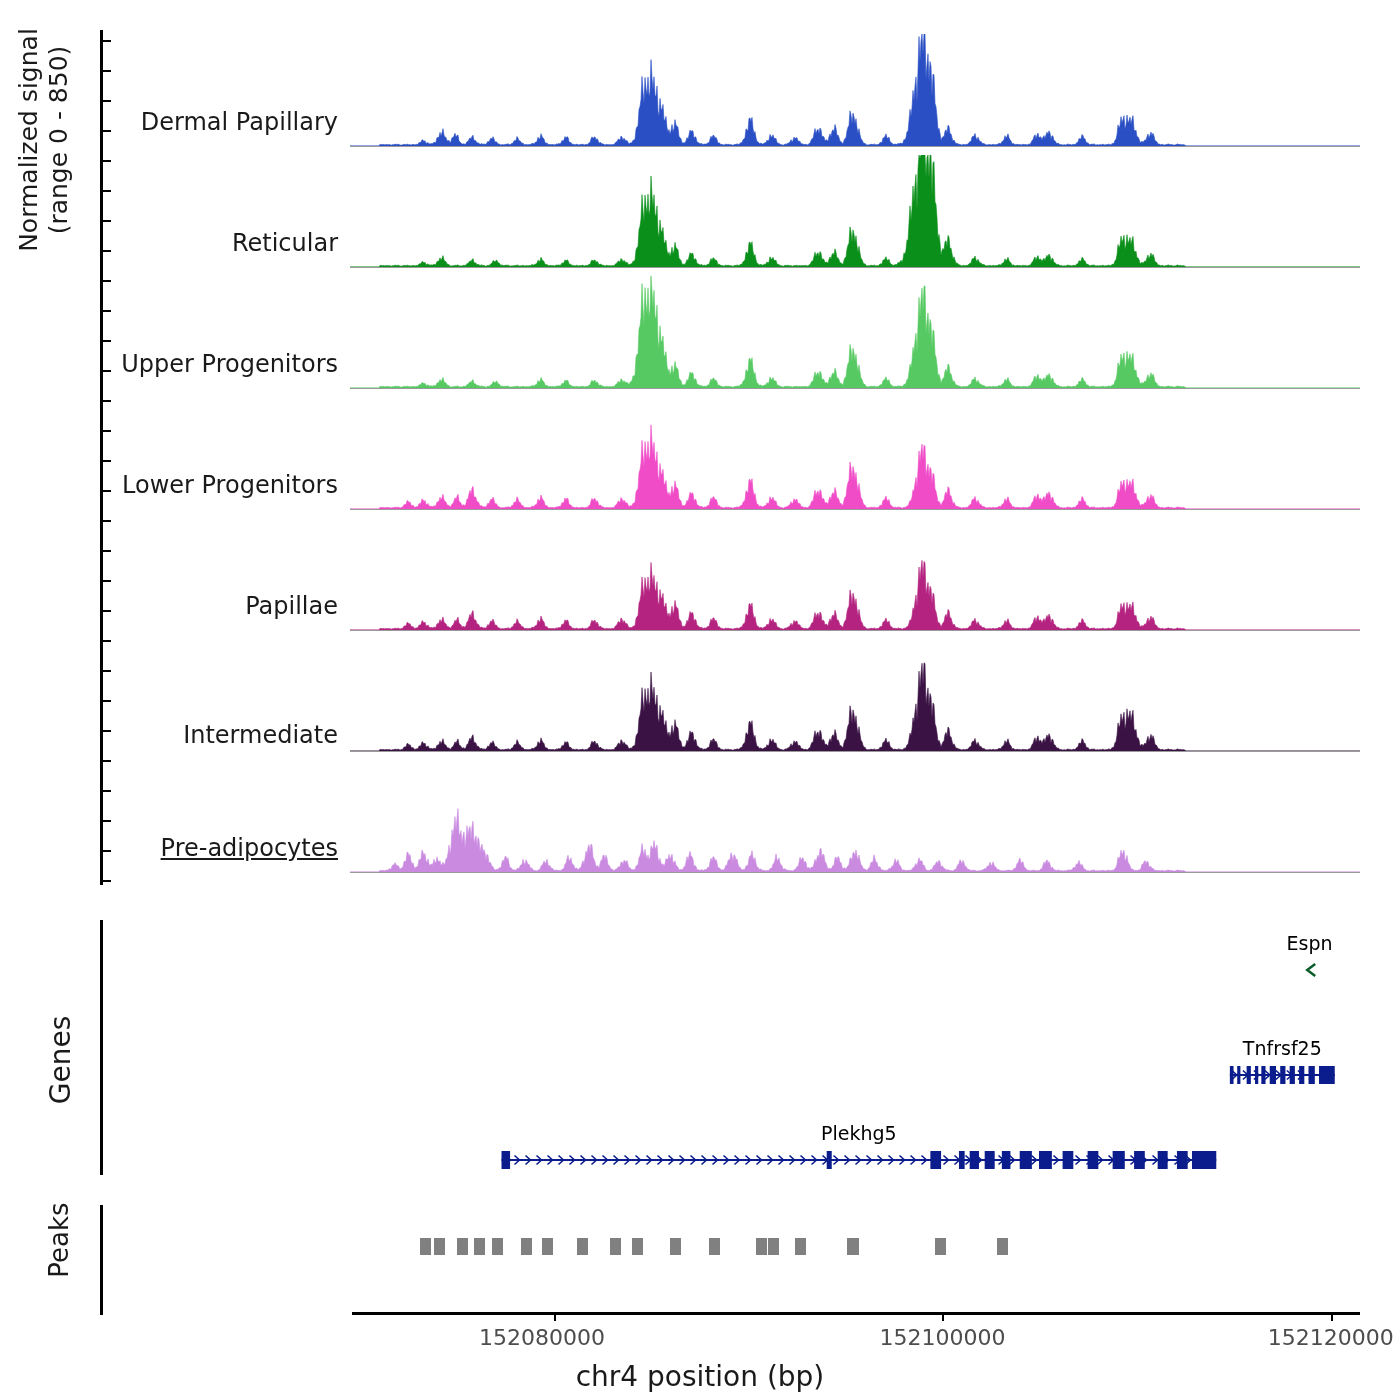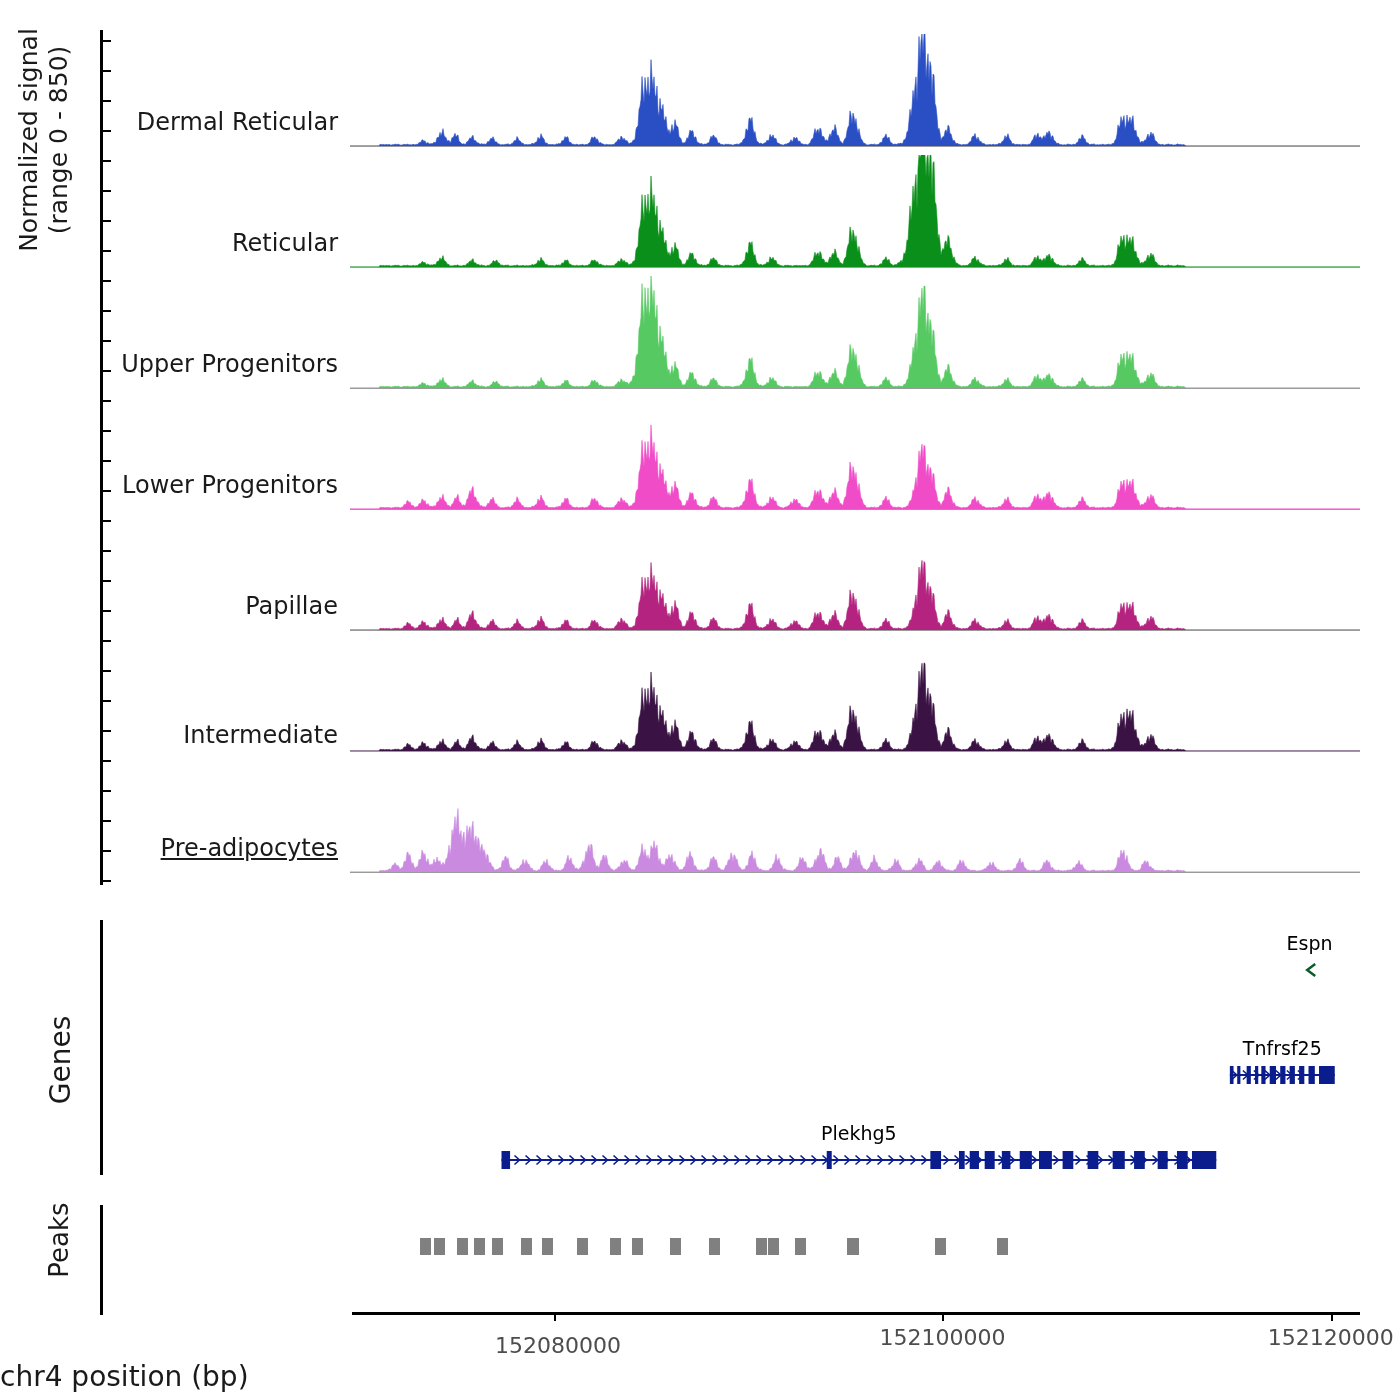--- a/index.html
+++ b/index.html
@@ -138,40 +138,41 @@
     font-size: 22px;
     color: #4d4d4d;
     transform: translateX(-50%);
     white-space: nowrap;
   }
   #xlabel {
     position: absolute;
     top: 1360px;
     left: 0;
     width: 1400px;
+    text-align: center;
     font-size: 28px;
     color: #1a1a1a;
   }
 </style>
 </head>
 <body>
 
 <div id="root">
 
   <div class="ylabel">Normalized signal
 (range 0 - 850)</div>
   <div class="ylabel genes">Genes</div>
   <div class="ylabel peaks">Peaks</div>
 
   <div class="vspine" style="left:100px; top:30px; height:855px;"></div>
   <div class="vspine" style="left:100px; top:920px; height:255px;"></div>
   <div class="vspine" style="left:100px; top:1205px; height:110px;"></div>
 
   <div id="tracks">
-      <div class="track-name" style="top: 108px;">Dermal Reticular</div>
+      <div class="track-name" style="top: 108px;">Dermal Papillary</div>
       <div class="track" style="top: 34px; height: 118px;">
         <svg width="1010" height="118" viewBox="0 0 1010 118">
           <path d="M 0 112 L 0 112.00 L 1 112.00 L 2 112.00 L 3 112.00 L 4 112.00 L 5 112.00 L 6 112.00 L 7 112.00 L 8 112.00 L 9 112.00 L 10 112.00 L 11 112.00 L 12 112.00 L 13 112.00 L 14 112.00 L 15 112.00 L 16 112.00 L 17 112.00 L 18 112.00 L 19 112.00 L 20 112.00 L 21 112.00 L 22 112.00 L 23 112.00 L 24 112.00 L 25 112.00 L 26 112.00 L 27 112.00 L 28 112.00 L 29 112.00 L 30 110.35 L 31 110.44 L 32 110.75 L 33 110.45 L 34 110.46 L 35 111.08 L 36 110.31 L 37 110.67 L 38 110.68 L 39 110.46 L 40 110.63 L 41 111.28 L 42 110.74 L 43 110.63 L 44 110.77 L 45 110.03 L 46 110.44 L 47 110.46 L 48 110.28 L 49 110.32 L 50 111.30 L 51 110.88 L 52 111.01 L 53 110.87 L 54 110.22 L 55 110.50 L 56 110.74 L 57 110.18 L 58 110.24 L 59 111.02 L 60 110.41 L 61 111.02 L 62 110.77 L 63 110.32 L 64 110.50 L 65 111.03 L 66 110.33 L 67 110.46 L 68 110.25 L 69 108.42 L 70 108.68 L 71 108.12 L 72 105.74 L 73 106.12 L 74 107.50 L 75 106.66 L 76 109.16 L 77 109.34 L 78 108.39 L 79 109.65 L 80 110.09 L 81 109.53 L 82 109.70 L 83 109.59 L 84 107.98 L 85 109.01 L 86 107.64 L 87 103.60 L 88 103.78 L 89 102.70 L 90 98.38 L 91 101.93 L 92 99.00 L 93 94.65 L 94 101.24 L 95 103.14 L 96 103.42 L 97 106.50 L 98 107.16 L 99 106.28 L 100 108.74 L 101 107.34 L 102 103.51 L 103 104.09 L 104 101.76 L 105 99.28 L 106 102.89 L 107 101.47 L 108 101.01 L 109 106.90 L 110 108.09 L 111 108.96 L 112 110.11 L 113 110.02 L 114 109.66 L 115 110.57 L 116 109.50 L 117 107.59 L 118 107.75 L 119 105.45 L 120 103.79 L 121 105.17 L 122 102.44 L 123 101.24 L 124 106.61 L 125 106.45 L 126 107.01 L 127 109.12 L 128 108.73 L 129 109.27 L 130 110.34 L 131 110.01 L 132 109.48 L 133 110.53 L 134 109.87 L 135 110.28 L 136 110.46 L 137 108.74 L 138 107.19 L 139 108.33 L 140 105.64 L 141 104.08 L 142 105.17 L 143 102.67 L 144 105.01 L 145 107.99 L 146 107.76 L 147 108.22 L 148 110.12 L 149 109.84 L 150 110.60 L 151 111.05 L 152 110.54 L 153 110.76 L 154 110.87 L 155 110.43 L 156 110.05 L 157 110.58 L 158 109.62 L 159 110.49 L 160 110.79 L 161 110.04 L 162 109.28 L 163 109.22 L 164 106.83 L 165 106.69 L 166 106.58 L 167 102.47 L 168 104.30 L 169 106.77 L 170 106.87 L 171 108.10 L 172 109.52 L 173 108.96 L 174 110.40 L 175 110.92 L 176 110.30 L 177 110.64 L 178 110.87 L 179 110.58 L 180 110.45 L 181 110.57 L 182 109.09 L 183 109.82 L 184 109.73 L 185 108.46 L 186 108.31 L 187 107.31 L 188 103.29 L 189 104.93 L 190 104.63 L 191 99.70 L 192 102.42 L 193 104.02 L 194 105.03 L 195 108.30 L 196 109.44 L 197 108.81 L 198 110.39 L 199 110.69 L 200 110.31 L 201 110.74 L 202 110.54 L 203 110.48 L 204 110.87 L 205 110.88 L 206 109.73 L 207 110.43 L 208 109.86 L 209 109.53 L 210 110.03 L 211 108.98 L 212 106.39 L 213 107.21 L 214 105.80 L 215 102.51 L 216 104.26 L 217 102.64 L 218 103.25 L 219 107.47 L 220 108.59 L 221 108.55 L 222 110.25 L 223 110.20 L 224 110.27 L 225 110.94 L 226 110.36 L 227 110.16 L 228 110.69 L 229 110.99 L 230 110.34 L 231 110.95 L 232 110.08 L 233 110.34 L 234 110.95 L 235 110.74 L 236 110.25 L 237 110.69 L 238 109.95 L 239 108.73 L 240 108.81 L 241 105.12 L 242 102.86 L 243 104.62 L 244 103.29 L 245 102.86 L 246 106.22 L 247 104.61 L 248 106.26 L 249 109.36 L 250 108.47 L 251 108.79 L 252 109.85 L 253 110.08 L 254 110.29 L 255 111.22 L 256 110.18 L 257 110.47 L 258 110.81 L 259 110.63 L 260 110.58 L 261 110.95 L 262 110.43 L 263 110.54 L 264 110.81 L 265 109.05 L 266 108.20 L 267 107.52 L 268 105.38 L 269 105.11 L 270 106.50 L 271 102.02 L 272 103.19 L 273 106.37 L 274 104.21 L 275 105.65 L 276 106.99 L 277 106.45 L 278 108.22 L 279 110.00 L 280 108.89 L 281 109.01 L 282 108.53 L 283 106.24 L 284 106.20 L 285 105.28 L 286 95.28 L 287 92.83 L 288 92.16 L 289 75.49 L 290 72.48 L 291 65.60 L 292 42.46 L 293 58.04 L 294 69.15 L 295 43.49 L 296 54.90 L 297 61.37 L 298 42.99 L 299 62.40 L 300 57.91 L 301 25.66 L 302 44.08 L 303 55.78 L 304 42.77 L 305 61.15 L 306 62.60 L 307 52.00 L 308 77.26 L 309 82.31 L 310 64.35 L 311 74.88 L 312 75.87 L 313 70.43 L 314 86.18 L 315 86.12 L 316 82.48 L 317 93.85 L 318 98.03 L 319 95.49 L 320 100.26 L 321 96.67 L 322 90.49 L 323 97.96 L 324 94.50 L 325 85.57 L 326 91.33 L 327 92.19 L 328 93.37 L 329 102.77 L 330 103.50 L 331 104.82 L 332 108.57 L 333 109.23 L 334 108.59 L 335 109.12 L 336 106.82 L 337 103.62 L 338 105.15 L 339 101.02 L 340 96.01 L 341 98.08 L 342 96.54 L 343 97.22 L 344 104.54 L 345 102.79 L 346 103.30 L 347 108.01 L 348 108.46 L 349 108.97 L 350 109.85 L 351 109.69 L 352 109.39 L 353 110.75 L 354 110.06 L 355 110.09 L 356 110.33 L 357 109.55 L 358 108.64 L 359 109.11 L 360 105.23 L 361 102.27 L 362 104.37 L 363 101.29 L 364 101.62 L 365 104.27 L 366 103.37 L 367 105.47 L 368 109.27 L 369 108.79 L 370 109.45 L 371 110.50 L 372 110.27 L 373 110.84 L 374 111.03 L 375 110.49 L 376 109.90 L 377 110.78 L 378 110.01 L 379 110.57 L 380 110.77 L 381 110.62 L 382 110.98 L 383 111.31 L 384 110.63 L 385 110.32 L 386 110.62 L 387 109.73 L 388 110.40 L 389 110.26 L 390 109.46 L 391 108.59 L 392 108.81 L 393 105.82 L 394 105.12 L 395 103.65 L 396 94.84 L 397 95.70 L 398 96.85 L 399 84.37 L 400 84.08 L 401 87.49 L 402 83.36 L 403 94.43 L 404 99.62 L 405 97.45 L 406 103.80 L 407 107.79 L 408 107.75 L 409 109.31 L 410 109.75 L 411 108.85 L 412 110.10 L 413 110.00 L 414 109.26 L 415 108.83 L 416 108.61 L 417 106.07 L 418 107.28 L 419 105.96 L 420 100.40 L 421 102.68 L 422 103.17 L 423 100.87 L 424 103.97 L 425 104.85 L 426 104.37 L 427 108.45 L 428 109.31 L 429 109.33 L 430 110.30 L 431 110.64 L 432 110.63 L 433 111.25 L 434 110.95 L 435 109.86 L 436 110.42 L 437 109.74 L 438 109.21 L 439 108.99 L 440 107.84 L 441 105.68 L 442 107.73 L 443 106.38 L 444 103.07 L 445 105.08 L 446 103.73 L 447 103.70 L 448 107.14 L 449 107.20 L 450 107.25 L 451 109.71 L 452 109.74 L 453 110.07 L 454 110.66 L 455 110.37 L 456 110.26 L 457 111.03 L 458 110.67 L 459 109.46 L 460 109.27 L 461 106.52 L 462 104.64 L 463 104.85 L 464 99.45 L 465 94.55 L 466 99.69 L 467 96.57 L 468 95.31 L 469 100.11 L 470 93.96 L 471 95.63 L 472 103.09 L 473 102.13 L 474 102.94 L 475 106.71 L 476 105.71 L 477 106.14 L 478 107.35 L 479 102.67 L 480 99.81 L 481 102.72 L 482 97.35 L 483 95.67 L 484 97.99 L 485 90.51 L 486 94.37 L 487 101.68 L 488 100.93 L 489 103.43 L 490 107.38 L 491 107.40 L 492 109.00 L 493 109.80 L 494 106.40 L 495 104.43 L 496 103.88 L 497 96.97 L 498 93.26 L 499 91.41 L 500 76.89 L 501 80.88 L 502 90.16 L 503 79.08 L 504 83.01 L 505 90.09 L 506 84.65 L 507 94.11 L 508 99.36 L 509 94.65 L 510 100.63 L 511 104.98 L 512 105.83 L 513 108.09 L 514 109.51 L 515 109.15 L 516 110.52 L 517 111.16 L 518 110.78 L 519 110.89 L 520 110.60 L 521 110.28 L 522 110.37 L 523 110.76 L 524 109.71 L 525 110.65 L 526 110.83 L 527 110.59 L 528 110.62 L 529 110.13 L 530 108.43 L 531 108.75 L 532 108.19 L 533 103.91 L 534 103.98 L 535 102.24 L 536 99.92 L 537 103.78 L 538 104.56 L 539 103.01 L 540 107.22 L 541 108.86 L 542 109.05 L 543 110.57 L 544 110.31 L 545 110.04 L 546 110.32 L 547 110.48 L 548 109.23 L 549 109.97 L 550 109.37 L 551 109.04 L 552 109.90 L 553 108.56 L 554 105.45 L 555 106.03 L 556 103.51 L 557 97.66 L 558 97.80 L 559 86.81 L 560 75.31 L 561 82.68 L 562 73.55 L 563 56.40 L 564 66.46 L 565 52.17 L 566 42.89 L 567 68.71 L 568 36.04 L 569 2.55 L 570 27.14 L 571 7.12 L 572 0.00 L 573 20.28 L 574 0.00 L 575 0.00 L 576 44.82 L 577 31.10 L 578 19.78 L 579 47.35 L 580 27.55 L 581 32.19 L 582 62.31 L 583 40.01 L 584 41.17 L 585 69.60 L 586 72.70 L 587 82.44 L 588 96.02 L 589 94.23 L 590 99.28 L 591 106.34 L 592 103.80 L 593 102.55 L 594 102.88 L 595 97.36 L 596 95.78 L 597 99.15 L 598 91.21 L 599 92.37 L 600 100.09 L 601 99.85 L 602 103.72 L 603 107.20 L 604 106.00 L 605 107.80 L 606 109.97 L 607 109.12 L 608 109.97 L 609 110.16 L 610 110.36 L 611 110.70 L 612 111.17 L 613 110.37 L 614 110.45 L 615 110.89 L 616 110.21 L 617 110.46 L 618 110.06 L 619 108.55 L 620 107.65 L 621 107.58 L 622 103.00 L 623 102.34 L 624 102.37 L 625 99.43 L 626 103.80 L 627 106.12 L 628 103.17 L 629 105.71 L 630 107.99 L 631 107.32 L 632 109.30 L 633 109.43 L 634 109.48 L 635 110.23 L 636 111.02 L 637 110.67 L 638 110.86 L 639 110.83 L 640 110.27 L 641 110.96 L 642 110.75 L 643 110.37 L 644 110.44 L 645 111.08 L 646 110.25 L 647 110.68 L 648 110.06 L 649 109.15 L 650 109.76 L 651 109.57 L 652 107.38 L 653 107.26 L 654 105.53 L 655 101.67 L 656 104.47 L 657 102.47 L 658 99.75 L 659 103.78 L 660 106.02 L 661 106.85 L 662 109.68 L 663 109.84 L 664 109.61 L 665 110.83 L 666 110.59 L 667 110.34 L 668 110.42 L 669 110.66 L 670 110.24 L 671 111.18 L 672 110.55 L 673 110.19 L 674 110.65 L 675 110.61 L 676 110.53 L 677 110.97 L 678 110.62 L 679 109.89 L 680 110.43 L 681 108.66 L 682 106.58 L 683 105.73 L 684 102.62 L 685 100.70 L 686 104.78 L 687 101.19 L 688 99.06 L 689 104.07 L 690 102.79 L 691 103.32 L 692 105.73 L 693 103.14 L 694 101.58 L 695 104.58 L 696 100.88 L 697 98.16 L 698 100.50 L 699 96.83 L 700 99.04 L 701 105.22 L 702 101.70 L 703 102.24 L 704 106.86 L 705 106.78 L 706 108.46 L 707 109.48 L 708 109.26 L 709 109.59 L 710 110.80 L 711 110.52 L 712 110.71 L 713 111.23 L 714 110.62 L 715 110.88 L 716 110.90 L 717 110.39 L 718 109.84 L 719 110.69 L 720 110.17 L 721 110.81 L 722 110.97 L 723 110.23 L 724 110.28 L 725 110.67 L 726 109.43 L 727 108.52 L 728 108.16 L 729 104.52 L 730 105.12 L 731 105.01 L 732 100.50 L 733 101.56 L 734 104.95 L 735 104.64 L 736 107.71 L 737 109.22 L 738 108.65 L 739 110.31 L 740 110.68 L 741 110.35 L 742 110.08 L 743 110.47 L 744 109.68 L 745 110.67 L 746 110.88 L 747 110.66 L 748 110.85 L 749 110.93 L 750 110.60 L 751 110.79 L 752 110.84 L 753 109.86 L 754 110.88 L 755 110.80 L 756 110.74 L 757 110.48 L 758 110.48 L 759 109.90 L 760 110.68 L 761 110.65 L 762 109.41 L 763 109.79 L 764 108.90 L 765 106.30 L 766 105.20 L 767 100.50 L 768 90.88 L 769 93.91 L 770 91.66 L 771 82.59 L 772 88.71 L 773 85.84 L 774 81.65 L 775 95.20 L 776 91.23 L 777 81.00 L 778 89.11 L 779 86.99 L 780 83.12 L 781 90.60 L 782 85.37 L 783 81.66 L 784 95.58 L 785 97.22 L 786 96.17 L 787 102.96 L 788 102.77 L 789 104.73 L 790 108.43 L 791 108.25 L 792 107.10 L 793 108.38 L 794 106.98 L 795 105.64 L 796 106.59 L 797 102.63 L 798 99.98 L 799 104.29 L 800 101.24 L 801 98.09 L 802 101.75 L 803 99.29 L 804 101.97 L 805 106.81 L 806 107.07 L 807 108.00 L 808 109.95 L 809 110.04 L 810 110.30 L 811 111.03 L 812 110.23 L 813 110.60 L 814 110.98 L 815 111.11 L 816 110.37 L 817 110.73 L 818 109.86 L 819 110.24 L 820 110.87 L 821 110.40 L 822 110.61 L 823 111.11 L 824 111.05 L 825 110.74 L 826 111.09 L 827 109.84 L 828 110.28 L 829 110.55 L 830 110.41 L 831 110.46 L 832 111.02 L 833 110.53 L 834 110.71 L 835 111.20 L 836 112.00 L 837 112.00 L 838 112.00 L 839 112.00 L 840 112.00 L 841 112.00 L 842 112.00 L 843 112.00 L 844 112.00 L 845 112.00 L 846 112.00 L 847 112.00 L 848 112.00 L 849 112.00 L 850 112.00 L 851 112.00 L 852 112.00 L 853 112.00 L 854 112.00 L 855 112.00 L 856 112.00 L 857 112.00 L 858 112.00 L 859 112.00 L 860 112.00 L 861 112.00 L 862 112.00 L 863 112.00 L 864 112.00 L 865 112.00 L 866 112.00 L 867 112.00 L 868 112.00 L 869 112.00 L 870 112.00 L 871 112.00 L 872 112.00 L 873 112.00 L 874 112.00 L 875 112.00 L 876 112.00 L 877 112.00 L 878 112.00 L 879 112.00 L 880 112.00 L 881 112.00 L 882 112.00 L 883 112.00 L 884 112.00 L 885 112.00 L 886 112.00 L 887 112.00 L 888 112.00 L 889 112.00 L 890 112.00 L 891 112.00 L 892 112.00 L 893 112.00 L 894 112.00 L 895 112.00 L 896 112.00 L 897 112.00 L 898 112.00 L 899 112.00 L 900 112.00 L 901 112.00 L 902 112.00 L 903 112.00 L 904 112.00 L 905 112.00 L 906 112.00 L 907 112.00 L 908 112.00 L 909 112.00 L 910 112.00 L 911 112.00 L 912 112.00 L 913 112.00 L 914 112.00 L 915 112.00 L 916 112.00 L 917 112.00 L 918 112.00 L 919 112.00 L 920 112.00 L 921 112.00 L 922 112.00 L 923 112.00 L 924 112.00 L 925 112.00 L 926 112.00 L 927 112.00 L 928 112.00 L 929 112.00 L 930 112.00 L 931 112.00 L 932 112.00 L 933 112.00 L 934 112.00 L 935 112.00 L 936 112.00 L 937 112.00 L 938 112.00 L 939 112.00 L 940 112.00 L 941 112.00 L 942 112.00 L 943 112.00 L 944 112.00 L 945 112.00 L 946 112.00 L 947 112.00 L 948 112.00 L 949 112.00 L 950 112.00 L 951 112.00 L 952 112.00 L 953 112.00 L 954 112.00 L 955 112.00 L 956 112.00 L 957 112.00 L 958 112.00 L 959 112.00 L 960 112.00 L 961 112.00 L 962 112.00 L 963 112.00 L 964 112.00 L 965 112.00 L 966 112.00 L 967 112.00 L 968 112.00 L 969 112.00 L 970 112.00 L 971 112.00 L 972 112.00 L 973 112.00 L 974 112.00 L 975 112.00 L 976 112.00 L 977 112.00 L 978 112.00 L 979 112.00 L 980 112.00 L 981 112.00 L 982 112.00 L 983 112.00 L 984 112.00 L 985 112.00 L 986 112.00 L 987 112.00 L 988 112.00 L 989 112.00 L 990 112.00 L 991 112.00 L 992 112.00 L 993 112.00 L 994 112.00 L 995 112.00 L 996 112.00 L 997 112.00 L 998 112.00 L 999 112.00 L 1000 112.00 L 1001 112.00 L 1002 112.00 L 1003 112.00 L 1004 112.00 L 1005 112.00 L 1006 112.00 L 1007 112.00 L 1008 112.00 L 1009 112.00 L 1010 112.00 L 1010 112 Z" fill="#2a4fc4" stroke="#2a4fc4" stroke-width="0.6"></path>
         </svg>
       </div>
       <div class="track-baseline" style="top: 146px;"></div>
       <div class="track-name" style="top: 229px;">Reticular</div>
       <div class="track" style="top: 155px; height: 118px;">
         <svg width="1010" height="118" viewBox="0 0 1010 118">
           <path d="M 0 112 L 0 112.00 L 1 112.00 L 2 112.00 L 3 112.00 L 4 112.00 L 5 112.00 L 6 112.00 L 7 112.00 L 8 112.00 L 9 112.00 L 10 112.00 L 11 112.00 L 12 112.00 L 13 112.00 L 14 112.00 L 15 112.00 L 16 112.00 L 17 112.00 L 18 112.00 L 19 112.00 L 20 112.00 L 21 112.00 L 22 112.00 L 23 112.00 L 24 112.00 L 25 112.00 L 26 112.00 L 27 112.00 L 28 112.00 L 29 112.00 L 30 110.35 L 31 110.44 L 32 110.75 L 33 110.45 L 34 110.46 L 35 111.08 L 36 110.31 L 37 110.67 L 38 110.68 L 39 110.46 L 40 110.63 L 41 111.28 L 42 110.74 L 43 110.63 L 44 110.77 L 45 110.03 L 46 110.44 L 47 110.46 L 48 110.28 L 49 110.32 L 50 111.30 L 51 110.88 L 52 111.01 L 53 110.87 L 54 110.22 L 55 110.50 L 56 110.74 L 57 110.18 L 58 110.24 L 59 111.02 L 60 110.41 L 61 111.02 L 62 110.77 L 63 110.32 L 64 110.50 L 65 111.04 L 66 110.38 L 67 110.54 L 68 110.39 L 69 108.74 L 70 109.03 L 71 108.54 L 72 106.50 L 73 106.81 L 74 108.07 L 75 107.30 L 76 109.53 L 77 109.65 L 78 108.76 L 79 109.85 L 80 110.23 L 81 109.75 L 82 109.99 L 83 110.12 L 84 109.08 L 85 110.11 L 86 109.11 L 87 106.55 L 88 106.53 L 89 105.82 L 90 102.86 L 91 105.25 L 92 103.35 L 93 100.58 L 94 105.05 L 95 106.26 L 96 106.67 L 97 108.63 L 98 109.49 L 99 109.44 L 100 111.04 L 101 110.96 L 102 110.79 L 103 110.88 L 104 110.55 L 105 110.23 L 106 110.54 L 107 110.35 L 108 109.73 L 109 111.01 L 110 110.84 L 111 110.94 L 112 110.90 L 113 110.59 L 114 110.07 L 115 110.78 L 116 109.91 L 117 108.43 L 118 108.71 L 119 106.96 L 120 105.74 L 121 106.70 L 122 104.65 L 123 103.61 L 124 107.84 L 125 107.67 L 126 108.14 L 127 109.75 L 128 109.37 L 129 109.68 L 130 110.50 L 131 110.16 L 132 109.63 L 133 110.70 L 134 110.26 L 135 110.95 L 136 111.21 L 137 110.68 L 138 110.12 L 139 110.66 L 140 109.57 L 141 108.56 L 142 108.47 L 143 105.73 L 144 105.86 L 145 107.30 L 146 105.45 L 147 105.25 L 148 108.08 L 149 107.69 L 150 109.27 L 151 110.41 L 152 109.84 L 153 110.39 L 154 110.74 L 155 110.36 L 156 110.04 L 157 110.62 L 158 109.76 L 159 110.73 L 160 111.10 L 161 110.98 L 162 110.78 L 163 111.01 L 164 110.40 L 165 110.56 L 166 110.74 L 167 109.77 L 168 110.49 L 169 110.78 L 170 111.00 L 171 110.59 L 172 110.92 L 173 110.08 L 174 110.81 L 175 111.07 L 176 110.43 L 177 110.69 L 178 110.89 L 179 110.60 L 180 110.49 L 181 110.64 L 182 109.27 L 183 110.08 L 184 110.05 L 185 109.14 L 186 109.07 L 187 108.35 L 188 105.16 L 189 106.42 L 190 106.18 L 191 102.24 L 192 104.45 L 193 105.67 L 194 106.57 L 195 109.06 L 196 109.95 L 197 109.26 L 198 110.55 L 199 110.76 L 200 110.36 L 201 110.76 L 202 110.55 L 203 110.49 L 204 110.88 L 205 110.90 L 206 109.79 L 207 110.52 L 208 110.04 L 209 109.89 L 210 110.38 L 211 109.66 L 212 107.77 L 213 108.41 L 214 107.34 L 215 104.80 L 216 106.16 L 217 104.86 L 218 105.41 L 219 108.51 L 220 109.42 L 221 109.25 L 222 110.54 L 223 110.38 L 224 110.38 L 225 110.97 L 226 110.38 L 227 110.17 L 228 110.69 L 229 110.99 L 230 110.34 L 231 110.95 L 232 110.08 L 233 110.34 L 234 110.96 L 235 110.77 L 236 110.35 L 237 110.83 L 238 110.28 L 239 109.32 L 240 109.47 L 241 106.55 L 242 104.93 L 243 106.25 L 244 105.32 L 245 104.95 L 246 107.61 L 247 106.31 L 248 107.55 L 249 109.91 L 250 109.11 L 251 109.28 L 252 110.08 L 253 110.23 L 254 110.36 L 255 111.24 L 256 110.19 L 257 110.47 L 258 110.81 L 259 110.63 L 260 110.58 L 261 110.96 L 262 110.46 L 263 110.60 L 264 110.90 L 265 109.31 L 266 108.65 L 267 108.06 L 268 106.31 L 269 106.06 L 270 107.30 L 271 103.45 L 272 104.48 L 273 107.17 L 274 105.30 L 275 106.53 L 276 107.64 L 277 107.14 L 278 108.59 L 279 110.17 L 280 109.01 L 281 109.06 L 282 108.52 L 283 106.19 L 284 106.13 L 285 105.17 L 286 94.96 L 287 92.41 L 288 91.65 L 289 74.43 L 290 71.19 L 291 63.92 L 292 39.66 L 293 55.68 L 294 67.12 L 295 40.04 L 296 51.87 L 297 58.59 L 298 39.14 L 299 59.63 L 300 54.94 L 301 21.01 L 302 40.59 L 303 53.05 L 304 39.76 L 305 59.26 L 306 61.17 L 307 50.85 L 308 76.96 L 309 82.37 L 310 64.98 L 311 75.79 L 312 77.18 L 313 72.44 L 314 87.80 L 315 88.08 L 316 85.17 L 317 95.68 L 318 99.56 L 319 97.23 L 320 101.41 L 321 98.01 L 322 92.18 L 323 98.97 L 324 95.66 L 325 87.29 L 326 92.67 L 327 93.54 L 328 94.68 L 329 103.49 L 330 104.20 L 331 105.48 L 332 108.88 L 333 109.49 L 334 108.91 L 335 109.40 L 336 107.35 L 337 104.48 L 338 105.87 L 339 102.12 L 340 97.63 L 341 99.40 L 342 98.02 L 343 98.61 L 344 105.27 L 345 103.70 L 346 104.19 L 347 108.43 L 348 108.84 L 349 109.27 L 350 109.99 L 351 109.81 L 352 109.47 L 353 110.79 L 354 110.12 L 355 110.21 L 356 110.48 L 357 109.85 L 358 109.07 L 359 109.50 L 360 106.17 L 361 103.60 L 362 105.45 L 363 102.78 L 364 103.15 L 365 105.39 L 366 104.66 L 367 106.36 L 368 109.63 L 369 109.14 L 370 109.68 L 371 110.60 L 372 110.34 L 373 110.87 L 374 111.04 L 375 110.50 L 376 109.90 L 377 110.78 L 378 110.01 L 379 110.57 L 380 110.77 L 381 110.62 L 382 110.98 L 383 111.31 L 384 110.63 L 385 110.32 L 386 110.63 L 387 109.78 L 388 110.48 L 389 110.39 L 390 109.80 L 391 109.07 L 392 109.31 L 393 106.74 L 394 106.13 L 395 104.81 L 396 97.07 L 397 97.72 L 398 98.63 L 399 87.55 L 400 87.18 L 401 90.26 L 402 86.63 L 403 96.57 L 404 101.20 L 405 99.47 L 406 105.01 L 407 108.46 L 408 108.43 L 409 109.68 L 410 110.02 L 411 109.11 L 412 110.24 L 413 110.12 L 414 109.53 L 415 109.17 L 416 109.06 L 417 106.82 L 418 107.88 L 419 106.70 L 420 101.81 L 421 103.82 L 422 104.25 L 423 102.29 L 424 105.00 L 425 105.83 L 426 105.31 L 427 108.87 L 428 109.56 L 429 109.53 L 430 110.38 L 431 110.68 L 432 110.66 L 433 111.26 L 434 110.99 L 435 109.98 L 436 110.64 L 437 110.22 L 438 110.34 L 439 110.49 L 440 110.68 L 441 110.43 L 442 111.25 L 443 110.99 L 444 110.44 L 445 110.79 L 446 110.37 L 447 110.38 L 448 110.78 L 449 110.85 L 450 110.29 L 451 110.97 L 452 110.44 L 453 110.45 L 454 110.78 L 455 110.45 L 456 110.32 L 457 111.08 L 458 110.80 L 459 109.78 L 460 109.71 L 461 107.39 L 462 105.92 L 463 106.01 L 464 101.49 L 465 97.23 L 466 101.54 L 467 98.83 L 468 97.71 L 469 101.82 L 470 96.59 L 471 98.14 L 472 104.51 L 473 103.86 L 474 104.59 L 475 107.83 L 476 106.99 L 477 107.34 L 478 108.21 L 479 104.33 L 480 101.86 L 481 104.21 L 482 99.66 L 483 98.19 L 484 100.20 L 485 93.85 L 486 97.23 L 487 103.34 L 488 102.77 L 489 104.74 L 490 107.97 L 491 107.68 L 492 108.86 L 493 109.47 L 494 105.27 L 495 102.79 L 496 102.23 L 497 94.08 L 498 90.05 L 499 88.14 L 500 71.84 L 501 76.66 L 502 87.39 L 503 74.97 L 504 79.36 L 505 87.21 L 506 80.78 L 507 91.34 L 508 97.16 L 509 91.29 L 510 98.11 L 511 103.40 L 512 104.33 L 513 107.24 L 514 109.00 L 515 108.71 L 516 110.34 L 517 111.09 L 518 110.71 L 519 110.86 L 520 110.58 L 521 110.28 L 522 110.36 L 523 110.76 L 524 109.72 L 525 110.66 L 526 110.85 L 527 110.65 L 528 110.70 L 529 110.28 L 530 108.81 L 531 109.14 L 532 108.71 L 533 105.03 L 534 105.18 L 535 103.65 L 536 101.69 L 537 104.92 L 538 105.60 L 539 104.19 L 540 107.82 L 541 109.20 L 542 109.27 L 543 110.58 L 544 110.15 L 545 109.55 L 546 109.77 L 547 109.61 L 548 107.52 L 549 108.10 L 550 106.71 L 551 105.26 L 552 107.14 L 553 104.24 L 554 97.77 L 555 99.62 L 556 94.97 L 557 84.75 L 558 85.99 L 559 68.31 L 560 50.86 L 561 65.60 L 562 53.65 L 563 30.99 L 564 47.81 L 565 30.06 L 566 19.54 L 567 55.09 L 568 13.40 L 569 0.00 L 570 3.00 L 571 0.00 L 572 0.00 L 573 0.00 L 574 0.00 L 575 0.00 L 576 21.83 L 577 2.42 L 578 0.00 L 579 23.12 L 580 0.00 L 581 0.18 L 582 41.30 L 583 7.75 L 584 6.64 L 585 47.08 L 586 49.31 L 587 62.96 L 588 84.11 L 589 79.40 L 590 87.42 L 591 100.62 L 592 95.51 L 593 93.41 L 594 95.31 L 595 86.68 L 596 85.86 L 597 91.91 L 598 80.39 L 599 82.16 L 600 93.82 L 601 93.01 L 602 98.65 L 603 103.99 L 604 101.75 L 605 104.97 L 606 108.62 L 607 107.71 L 608 109.09 L 609 109.73 L 610 110.07 L 611 110.59 L 612 111.14 L 613 110.35 L 614 110.46 L 615 110.90 L 616 110.26 L 617 110.55 L 618 110.21 L 619 108.96 L 620 108.19 L 621 108.17 L 622 104.11 L 623 103.56 L 624 103.54 L 625 100.97 L 626 104.82 L 627 106.86 L 628 104.33 L 629 106.52 L 630 108.50 L 631 107.84 L 632 109.58 L 633 109.60 L 634 109.61 L 635 110.28 L 636 111.04 L 637 110.68 L 638 110.86 L 639 110.83 L 640 110.27 L 641 110.96 L 642 110.75 L 643 110.38 L 644 110.44 L 645 111.09 L 646 110.29 L 647 110.74 L 648 110.18 L 649 109.45 L 650 110.07 L 651 109.99 L 652 108.32 L 653 108.27 L 654 106.99 L 655 103.87 L 656 106.11 L 657 104.44 L 658 102.35 L 659 105.46 L 660 107.27 L 661 107.89 L 662 110.14 L 663 110.19 L 664 109.87 L 665 110.91 L 666 110.64 L 667 110.37 L 668 110.42 L 669 110.67 L 670 110.24 L 671 111.18 L 672 110.55 L 673 110.19 L 674 110.65 L 675 110.61 L 676 110.54 L 677 110.99 L 678 110.67 L 679 110.02 L 680 110.59 L 681 108.98 L 682 107.19 L 683 106.42 L 684 103.69 L 685 101.96 L 686 105.59 L 687 102.42 L 688 100.54 L 689 105.00 L 690 103.89 L 691 104.45 L 692 106.58 L 693 104.52 L 694 103.19 L 695 105.79 L 696 102.62 L 697 100.26 L 698 102.16 L 699 98.98 L 700 100.87 L 701 106.19 L 702 103.23 L 703 103.71 L 704 107.71 L 705 107.60 L 706 109.00 L 707 109.75 L 708 109.48 L 709 109.70 L 710 110.83 L 711 110.54 L 712 110.72 L 713 111.24 L 714 110.62 L 715 110.88 L 716 110.90 L 717 110.39 L 718 109.84 L 719 110.69 L 720 110.17 L 721 110.82 L 722 110.99 L 723 110.29 L 724 110.37 L 725 110.77 L 726 109.70 L 727 108.94 L 728 108.73 L 729 105.63 L 730 106.25 L 731 106.08 L 732 102.28 L 733 103.12 L 734 106.01 L 735 105.71 L 736 108.32 L 737 109.61 L 738 109.07 L 739 110.51 L 740 110.77 L 741 110.42 L 742 110.11 L 743 110.48 L 744 109.69 L 745 110.68 L 746 110.88 L 747 110.66 L 748 110.85 L 749 110.93 L 750 110.60 L 751 110.79 L 752 110.84 L 753 109.86 L 754 110.88 L 755 110.80 L 756 110.74 L 757 110.47 L 758 110.46 L 759 109.88 L 760 110.65 L 761 110.60 L 762 109.27 L 763 109.62 L 764 108.65 L 765 105.82 L 766 104.69 L 767 99.69 L 768 89.55 L 769 92.85 L 770 90.58 L 771 81.11 L 772 87.59 L 773 84.63 L 774 80.26 L 775 94.44 L 776 90.30 L 777 79.69 L 778 88.22 L 779 86.18 L 780 82.37 L 781 90.20 L 782 85.01 L 783 81.39 L 784 95.47 L 785 97.16 L 786 96.13 L 787 102.94 L 788 102.76 L 789 104.73 L 790 108.43 L 791 108.25 L 792 107.10 L 793 108.38 L 794 106.98 L 795 105.64 L 796 106.59 L 797 102.63 L 798 99.98 L 799 104.29 L 800 101.24 L 801 98.09 L 802 101.75 L 803 99.29 L 804 101.97 L 805 106.81 L 806 107.07 L 807 108.00 L 808 109.95 L 809 110.04 L 810 110.30 L 811 111.03 L 812 110.23 L 813 110.60 L 814 110.98 L 815 111.11 L 816 110.37 L 817 110.73 L 818 109.86 L 819 110.24 L 820 110.87 L 821 110.40 L 822 110.61 L 823 111.11 L 824 111.05 L 825 110.74 L 826 111.09 L 827 109.84 L 828 110.28 L 829 110.55 L 830 110.41 L 831 110.46 L 832 111.02 L 833 110.53 L 834 110.71 L 835 111.20 L 836 112.00 L 837 112.00 L 838 112.00 L 839 112.00 L 840 112.00 L 841 112.00 L 842 112.00 L 843 112.00 L 844 112.00 L 845 112.00 L 846 112.00 L 847 112.00 L 848 112.00 L 849 112.00 L 850 112.00 L 851 112.00 L 852 112.00 L 853 112.00 L 854 112.00 L 855 112.00 L 856 112.00 L 857 112.00 L 858 112.00 L 859 112.00 L 860 112.00 L 861 112.00 L 862 112.00 L 863 112.00 L 864 112.00 L 865 112.00 L 866 112.00 L 867 112.00 L 868 112.00 L 869 112.00 L 870 112.00 L 871 112.00 L 872 112.00 L 873 112.00 L 874 112.00 L 875 112.00 L 876 112.00 L 877 112.00 L 878 112.00 L 879 112.00 L 880 112.00 L 881 112.00 L 882 112.00 L 883 112.00 L 884 112.00 L 885 112.00 L 886 112.00 L 887 112.00 L 888 112.00 L 889 112.00 L 890 112.00 L 891 112.00 L 892 112.00 L 893 112.00 L 894 112.00 L 895 112.00 L 896 112.00 L 897 112.00 L 898 112.00 L 899 112.00 L 900 112.00 L 901 112.00 L 902 112.00 L 903 112.00 L 904 112.00 L 905 112.00 L 906 112.00 L 907 112.00 L 908 112.00 L 909 112.00 L 910 112.00 L 911 112.00 L 912 112.00 L 913 112.00 L 914 112.00 L 915 112.00 L 916 112.00 L 917 112.00 L 918 112.00 L 919 112.00 L 920 112.00 L 921 112.00 L 922 112.00 L 923 112.00 L 924 112.00 L 925 112.00 L 926 112.00 L 927 112.00 L 928 112.00 L 929 112.00 L 930 112.00 L 931 112.00 L 932 112.00 L 933 112.00 L 934 112.00 L 935 112.00 L 936 112.00 L 937 112.00 L 938 112.00 L 939 112.00 L 940 112.00 L 941 112.00 L 942 112.00 L 943 112.00 L 944 112.00 L 945 112.00 L 946 112.00 L 947 112.00 L 948 112.00 L 949 112.00 L 950 112.00 L 951 112.00 L 952 112.00 L 953 112.00 L 954 112.00 L 955 112.00 L 956 112.00 L 957 112.00 L 958 112.00 L 959 112.00 L 960 112.00 L 961 112.00 L 962 112.00 L 963 112.00 L 964 112.00 L 965 112.00 L 966 112.00 L 967 112.00 L 968 112.00 L 969 112.00 L 970 112.00 L 971 112.00 L 972 112.00 L 973 112.00 L 974 112.00 L 975 112.00 L 976 112.00 L 977 112.00 L 978 112.00 L 979 112.00 L 980 112.00 L 981 112.00 L 982 112.00 L 983 112.00 L 984 112.00 L 985 112.00 L 986 112.00 L 987 112.00 L 988 112.00 L 989 112.00 L 990 112.00 L 991 112.00 L 992 112.00 L 993 112.00 L 994 112.00 L 995 112.00 L 996 112.00 L 997 112.00 L 998 112.00 L 999 112.00 L 1000 112.00 L 1001 112.00 L 1002 112.00 L 1003 112.00 L 1004 112.00 L 1005 112.00 L 1006 112.00 L 1007 112.00 L 1008 112.00 L 1009 112.00 L 1010 112.00 L 1010 112 Z" fill="#0a8f1a" stroke="#0a8f1a" stroke-width="0.6"></path>
@@ -339,21 +340,21 @@
       <div class="peak" style="left: 417.596px; width: 11px; background: rgb(128, 128, 128);"></div>
       <div class="peak" style="left: 444.788px; width: 11px; background: rgb(128, 128, 128);"></div>
       <div class="peak" style="left: 497.231px; width: 11.6538px; background: rgb(128, 128, 128);"></div>
       <div class="peak" style="left: 584.635px; width: 11px; background: rgb(128, 128, 128);"></div>
       <div class="peak" style="left: 646.788px; width: 11px; background: rgb(128, 128, 128);"></div>
     </div>
 
   <div id="xaxis-line"></div>
   <div id="xticks">
       <div class="xtick" style="left: 553.942px;"></div>
-      <div class="xticklabel" style="left: 558px; margin-top: 8px;">152080000</div>
+      <div class="xticklabel" style="left: 542px;">152080000</div>
       <div class="xtick" style="left: 942.404px;"></div>
       <div class="xticklabel" style="left: 942.404px;">152100000</div>
       <div class="xtick" style="left: 1330.87px;"></div>
       <div class="xticklabel" style="left: 1330.87px;">152120000</div>
     </div>
   <div id="xlabel">chr4 position (bp)</div>
 
 <div class="tick" style="top: 40px;"></div>
     <div class="tick" style="top: 70px;"></div>
     <div class="tick" style="top: 100px;"></div>

